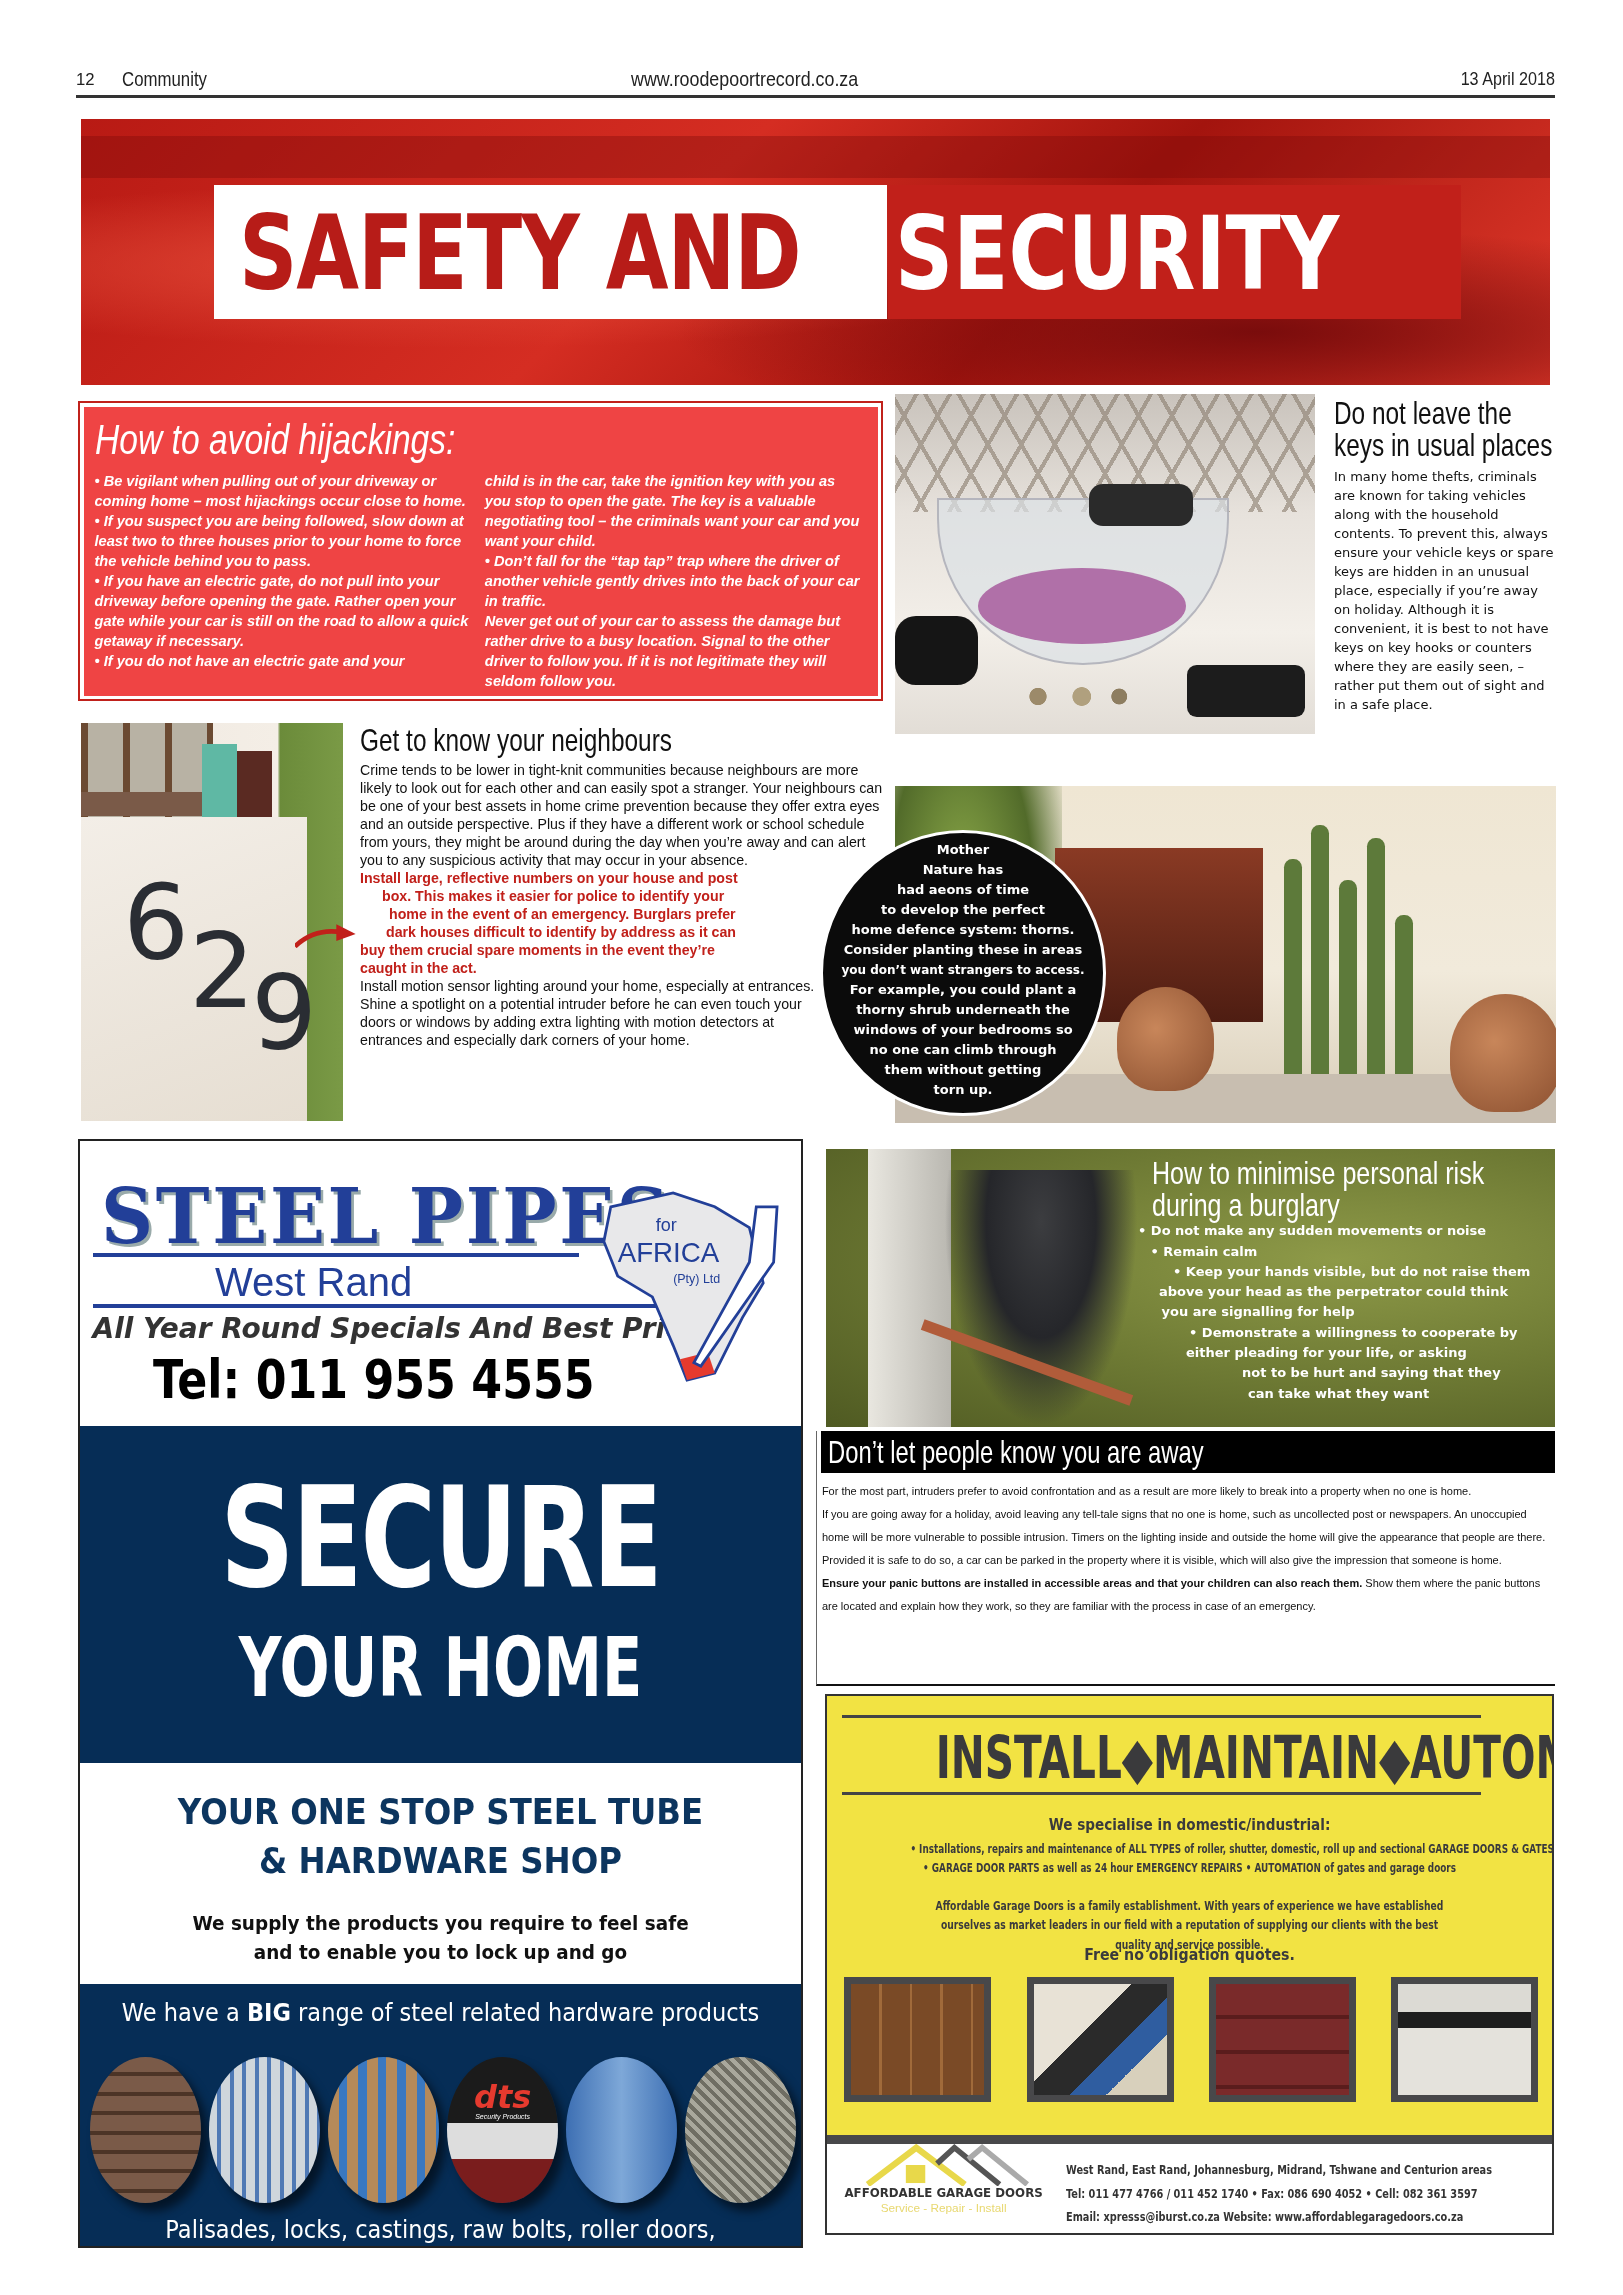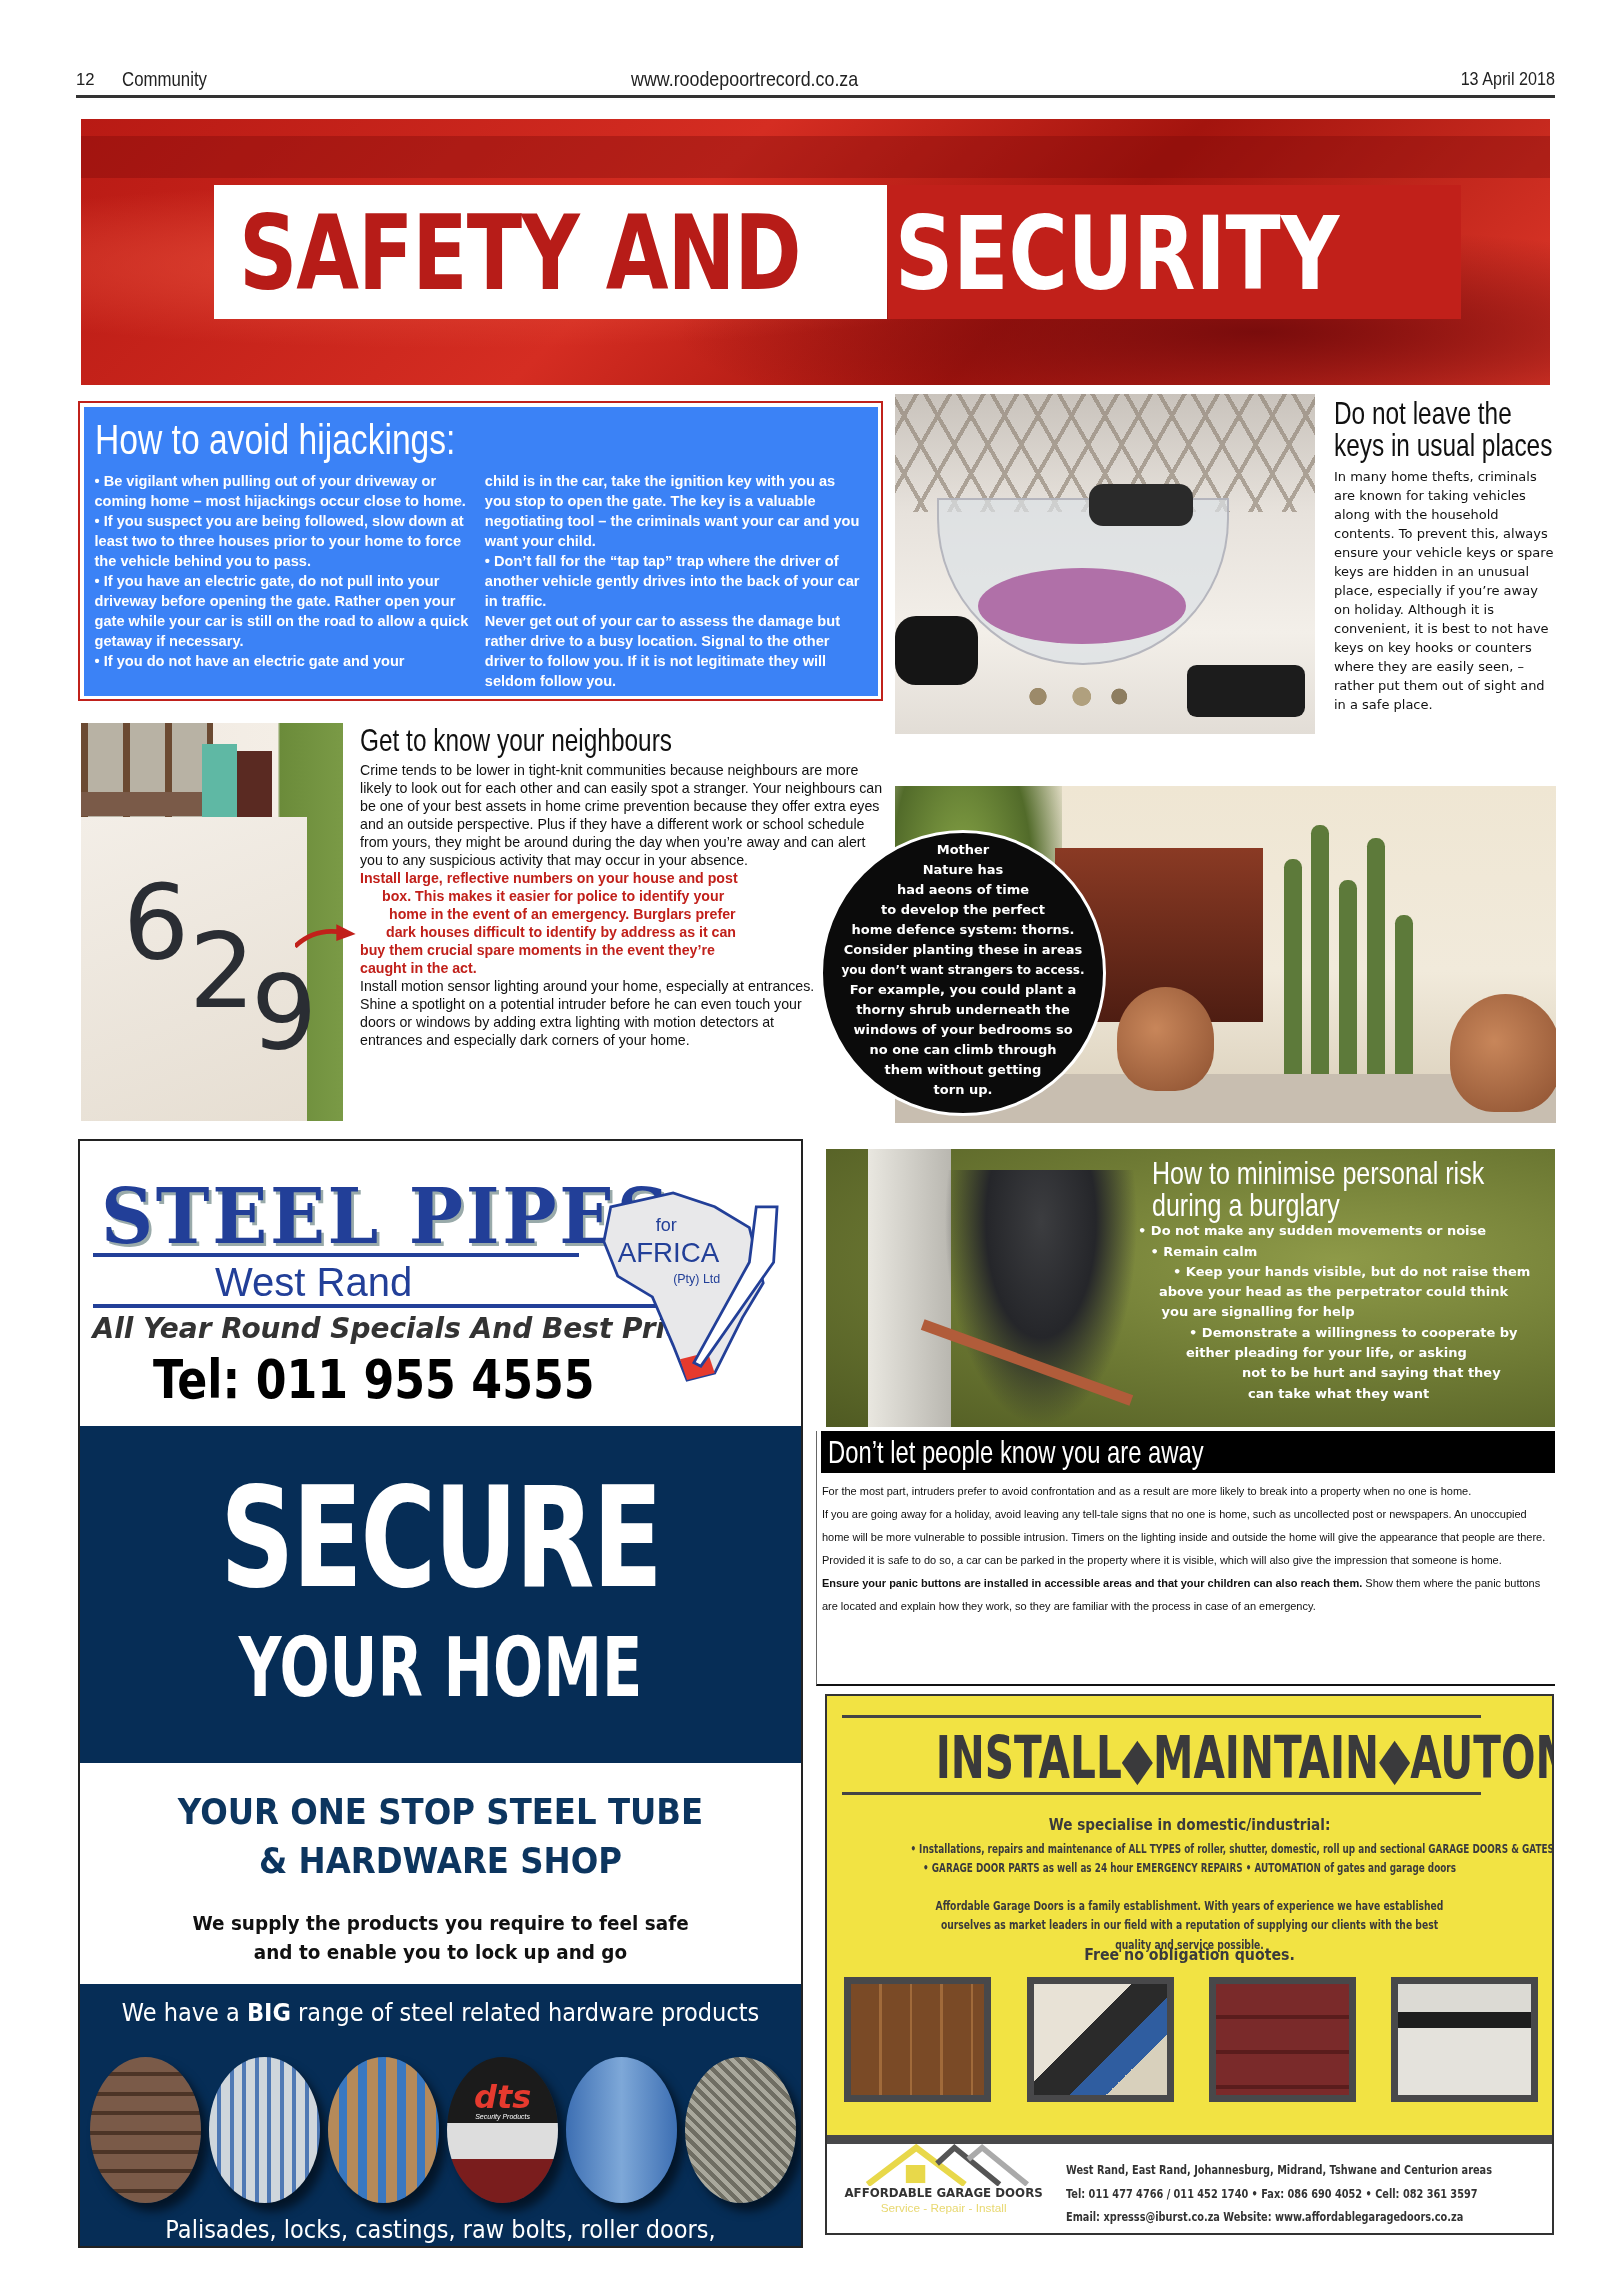--- a/index.html
+++ b/index.html
@@ -20,21 +20,21 @@
                 radial-gradient(ellipse at 25% 55%, #e24836 0%, transparent 40%),
                 linear-gradient(135deg, #b81a14 0%, #d52d22 40%, #a3140e 65%, #e23a2b 100%); }
   .banner .stripe { position: absolute; left: 0; top: 17.4px; width: 100%; height: 42px; background: rgba(120,10,10,0.35); }
   .banner .white-box { position: absolute; left: 133px; top: 66px; width: 673px; height: 134px; background: #fff; }
   .banner .red-box { position: absolute; left: 807px; top: 66px; width: 573px; height: 134px; background: #c1201a; }
   .banner .t1 { position: absolute; left: 158px; top: 73px; font-family: "DejaVu Sans", sans-serif; font-weight: bold; font-size: 104px; color: #b71c18; letter-spacing: -1.4px; transform: scaleX(0.78); transform-origin: left; white-space: nowrap; }
   .banner .t2 { position: absolute; left: 814px; top: 76px; font-family: "DejaVu Sans", sans-serif; font-weight: bold; font-size: 101px; color: #fff; transform: scaleX(0.8); transform-origin: left; white-space: nowrap; }
 
   
   .hijack-outer { left: 78px; top: 401px; width: 805px; height: 300px; border: 2.1px solid #c0211b; padding: 3.5px; }
-  .hijack { width: 100%; height: 100%; background: #3b82f6; padding: 11px 11px; color: #fff; }
+  .hijack { width: 100%; height: 100%; background: #ef4444; padding: 11px 11px; color: #fff; font-style: italic; }
   .hijack h2 { font-family: "Liberation Sans", sans-serif; font-weight: normal; font-size: 42px; line-height: 44px; transform: scaleX(0.8); transform-origin: left; white-space: nowrap; margin-bottom: 9.7px; }
   .hijack .cols { display: flex; gap: 15.3px; }
   .hijack .col { width: 375px; font-weight: bold; font-size: 14.6px; line-height: 20px; }
   .hijack .col p { margin: 0; }
 
   
   .keys-photo { left: 895px; top: 394px; width: 420px; height: 340px;
     background: linear-gradient(180deg, #c9c3bc 0%, #e7e2dc 35%, #f3efe9 70%, #e2ddd6 100%); overflow: hidden; }
   .keys-photo .fence { position: absolute; left: 0; top: 0; width: 100%; height: 118px;
     background: repeating-linear-gradient(60deg, transparent 0 25px, #8a7d6e 25px 29px), repeating-linear-gradient(-60deg, transparent 0 25px, #8a7d6e 25px 29px); opacity: 0.6; }

